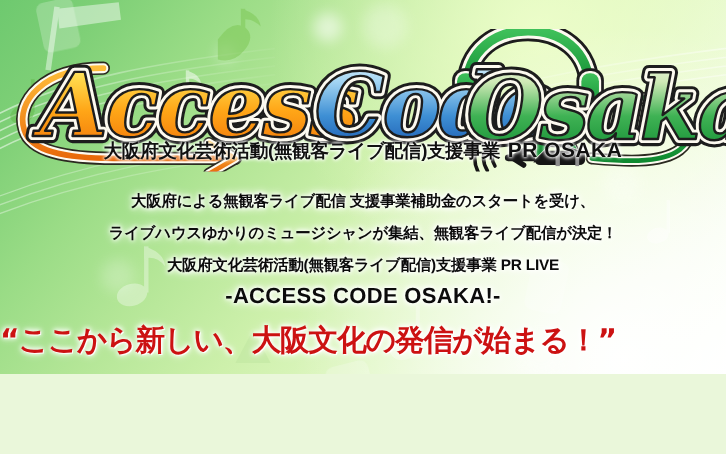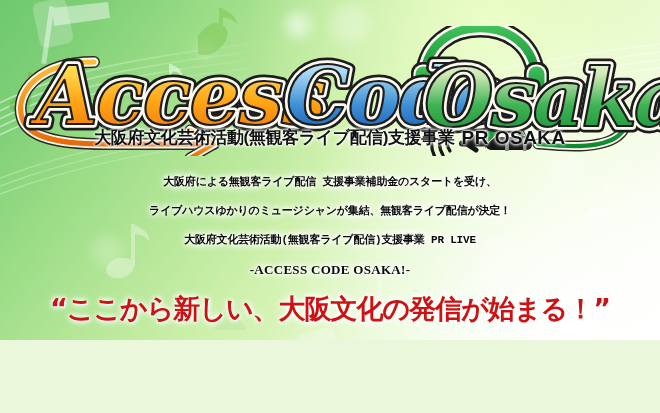--- a/index.html
+++ b/index.html
@@ -61,30 +61,30 @@
     font-size:19px; font-weight:bold; color:#111; letter-spacing:.5px;
     text-shadow:0 0 3px #fff,0 0 3px #fff,0 0 5px #fff;
   }
 
   
   #copy{
     position:absolute; left:0; top:168px; width:660px;
     text-align:center; z-index:5;
   }
   .copy-line{
-    font-family:Liberation Mono, monospace;
-    font-size:11px; font-weight:bold; color:#0b0b0b;
+    font-family:Liberation Sans, sans-serif;
+    font-size:14px; font-weight:bold; color:#0b0b0b;
     line-height:29px; letter-spacing:-.2px; white-space:nowrap;
     text-shadow:0 0 4px #fff,0 0 4px #fff,0 0 8px #fff,0 0 10px rgba(255,255,255,.8);
   }
-  .copy-line.latin{ font-family:Liberation Serif, serif; letter-spacing:.3px; font-size:13px; }
+  .copy-line.latin{ font-family:Liberation Sans, sans-serif; letter-spacing:.3px; font-size:20px; }
 
   
   #quote{
-    position:absolute; left:0; top:291px; width:660px; text-align:center; z-index:5;
+    position:absolute; left:0; top:291px; width:660px; z-index:5;
   }
   #quote span{
     font-family:"DejaVu Sans", sans-serif;
     font-size:27px; font-weight:bold; color:#cc1212;
     letter-spacing:-1px; white-space:nowrap;
     text-shadow:0 0 5px #fff,0 0 5px #fff,0 0 9px #fff,1px 1px 0 rgba(255,255,255,.9);
   }
 
   
   #date-line{

